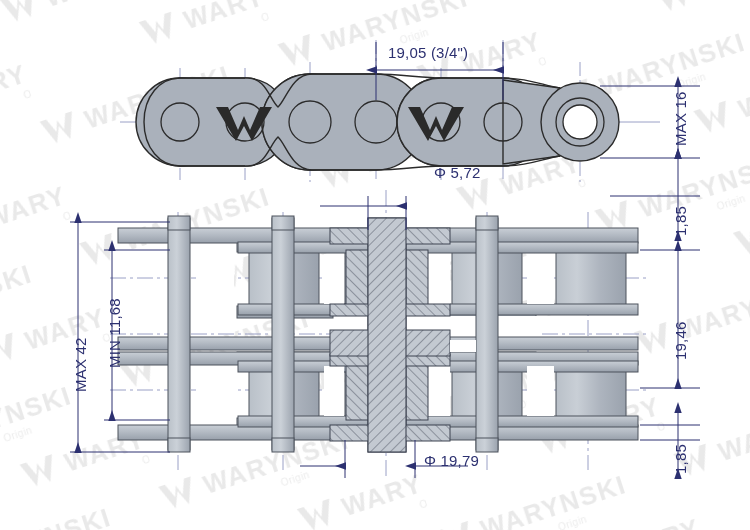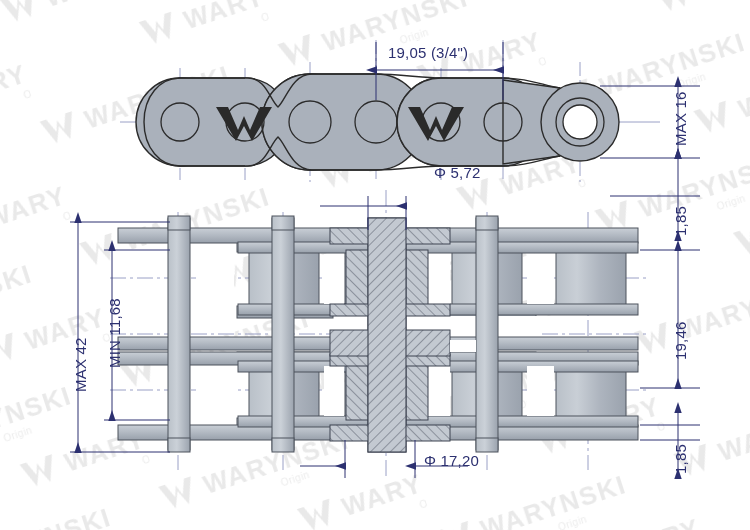--- a/index.html
+++ b/index.html
@@ -288,15 +288,15 @@
   <div class="dimtxt vert" style="left:672px;top:360px;transform:rotate(-90deg);">19,46</div>
 
   <div class="dimtxt vert" style="left:672px;top:474px;transform:rotate(-90deg);">1,85</div>
 
   <div class="dimtxt vert" style="left:72px;top:392px;transform:rotate(-90deg);">MAX 42</div>
 
   <div class="dimtxt vert" style="left:106px;top:368px;transform:rotate(-90deg);">MIN 11,68</div>
 
   <div class="dimtxt" style="left:418px;top:164px;margin-left:16px;">Φ  5,72</div>
 
-  <div class="dimtxt" style="left:424px;top:452px;">Φ  17,20</div>
+  <div class="dimtxt" style="left:424px;top:452px;">Φ  19,79</div>
 
 </div>
 
 </body></html>

